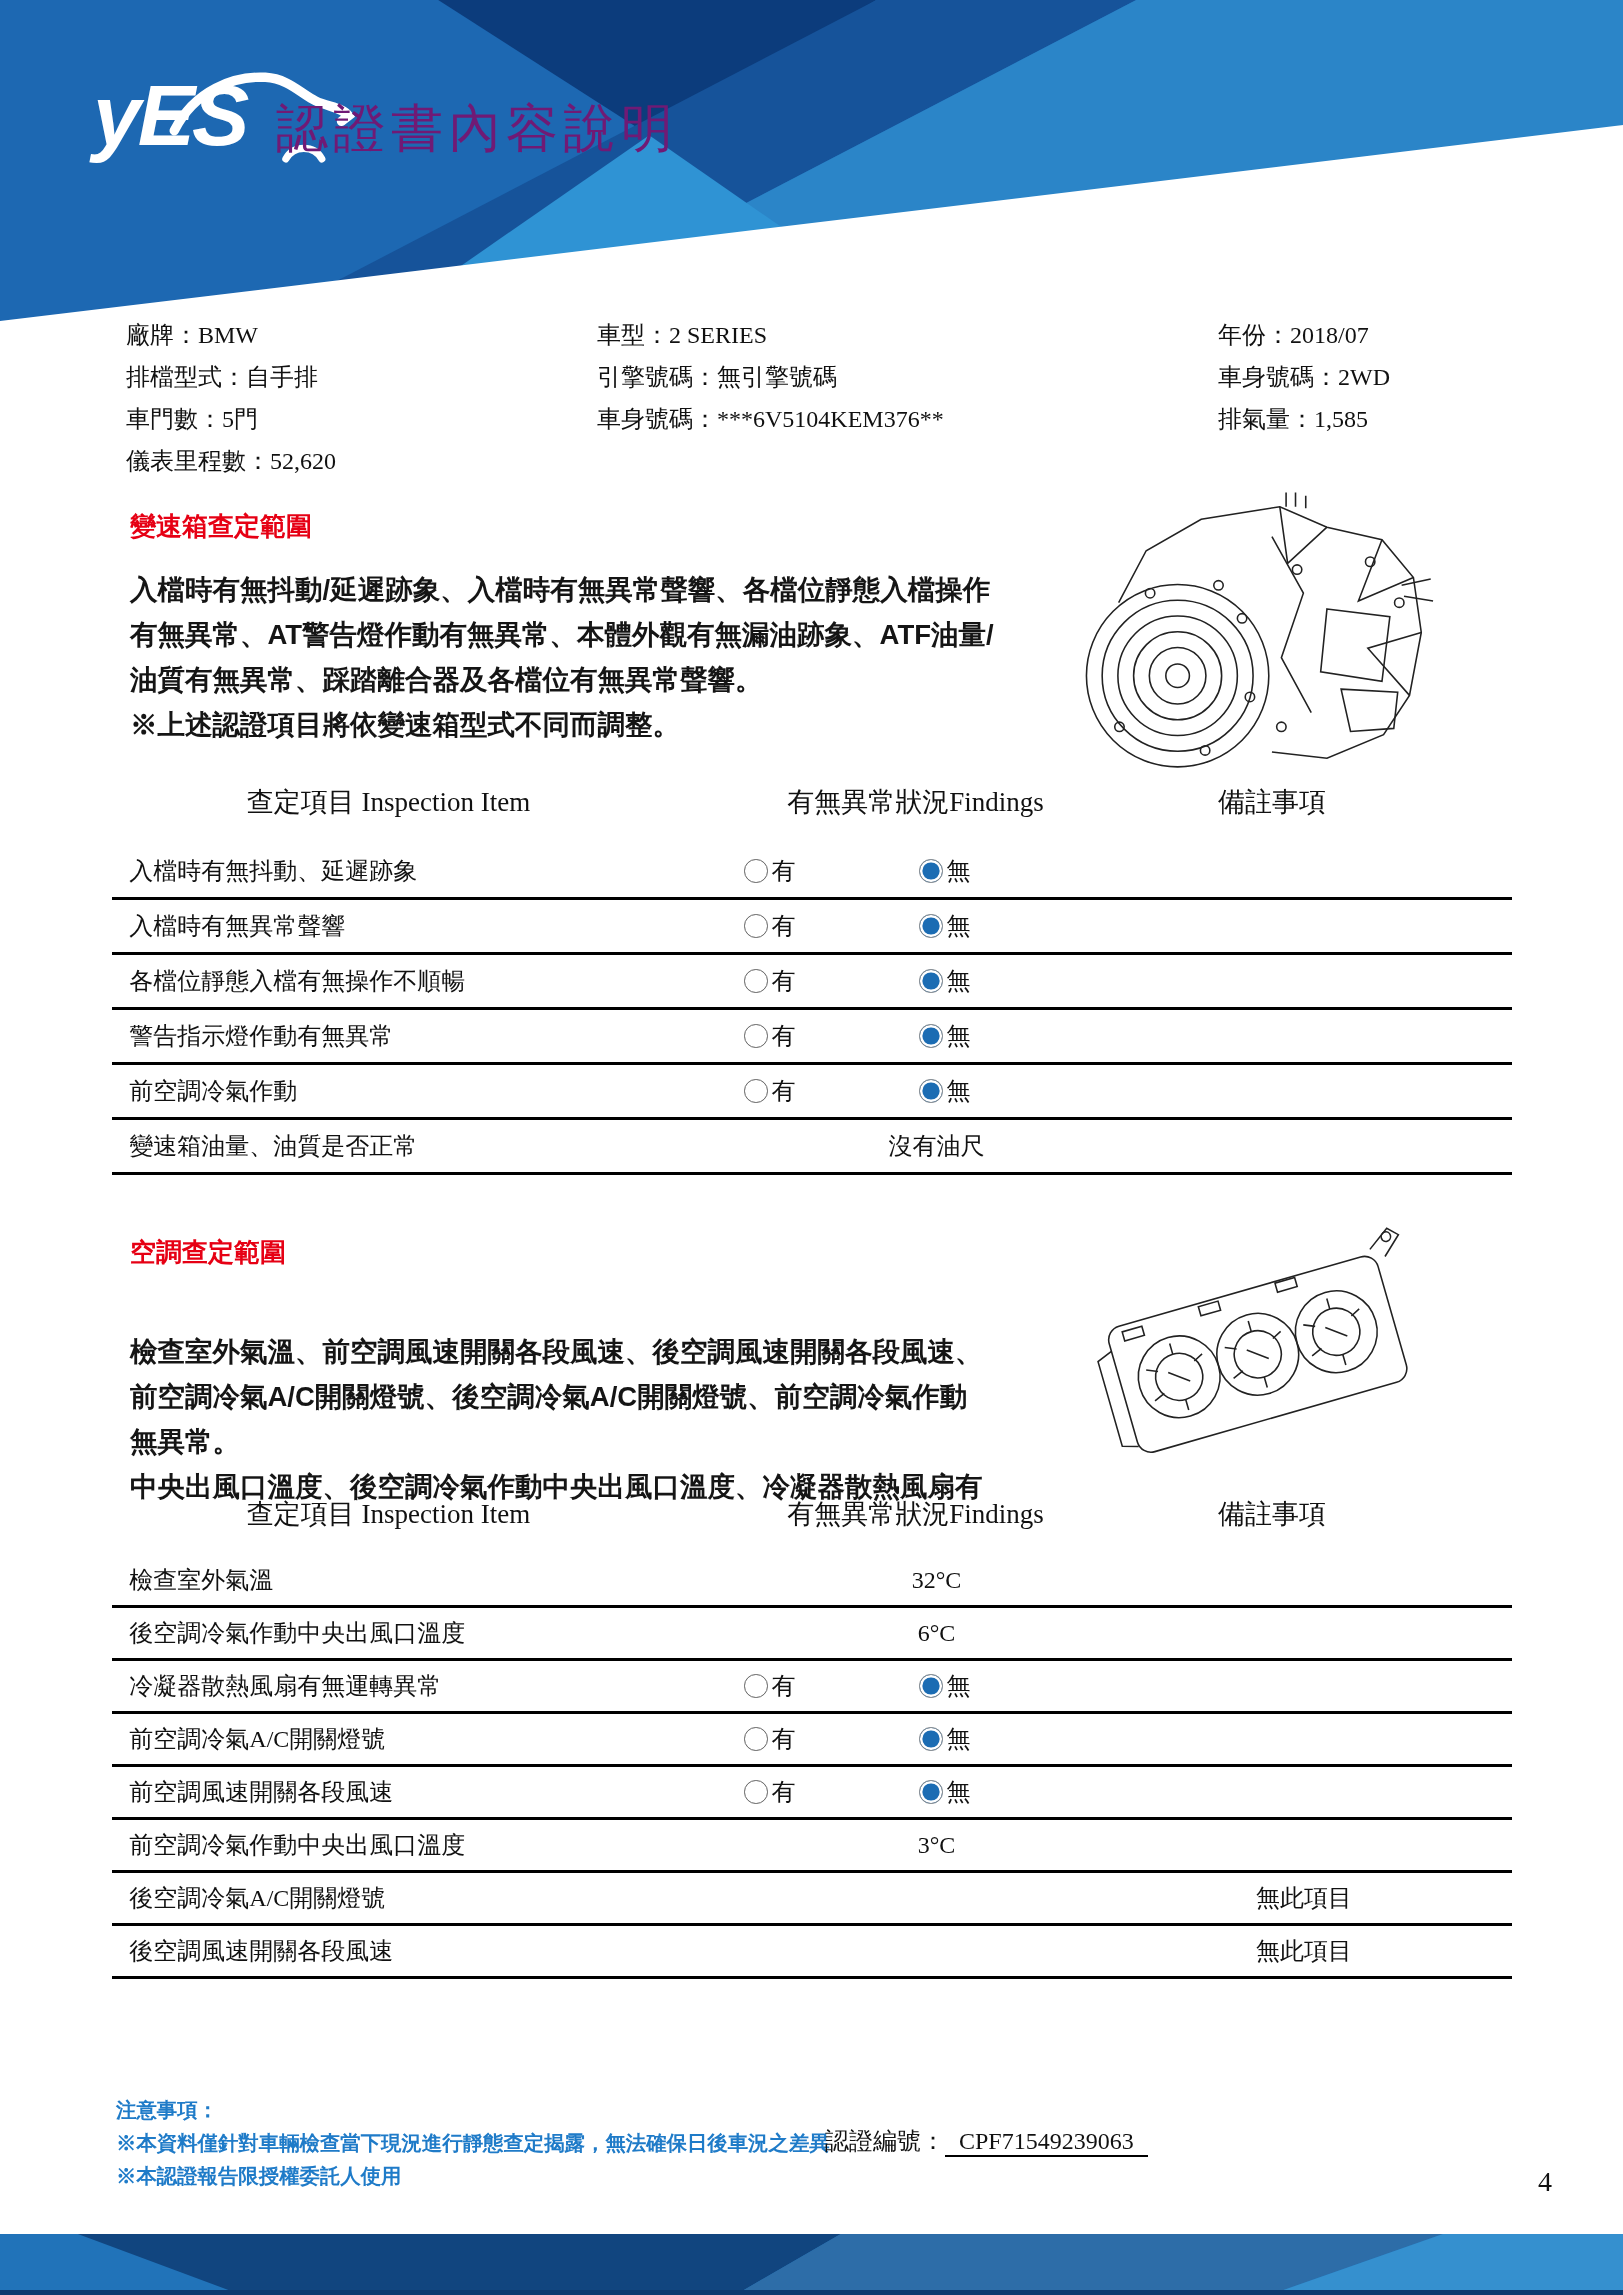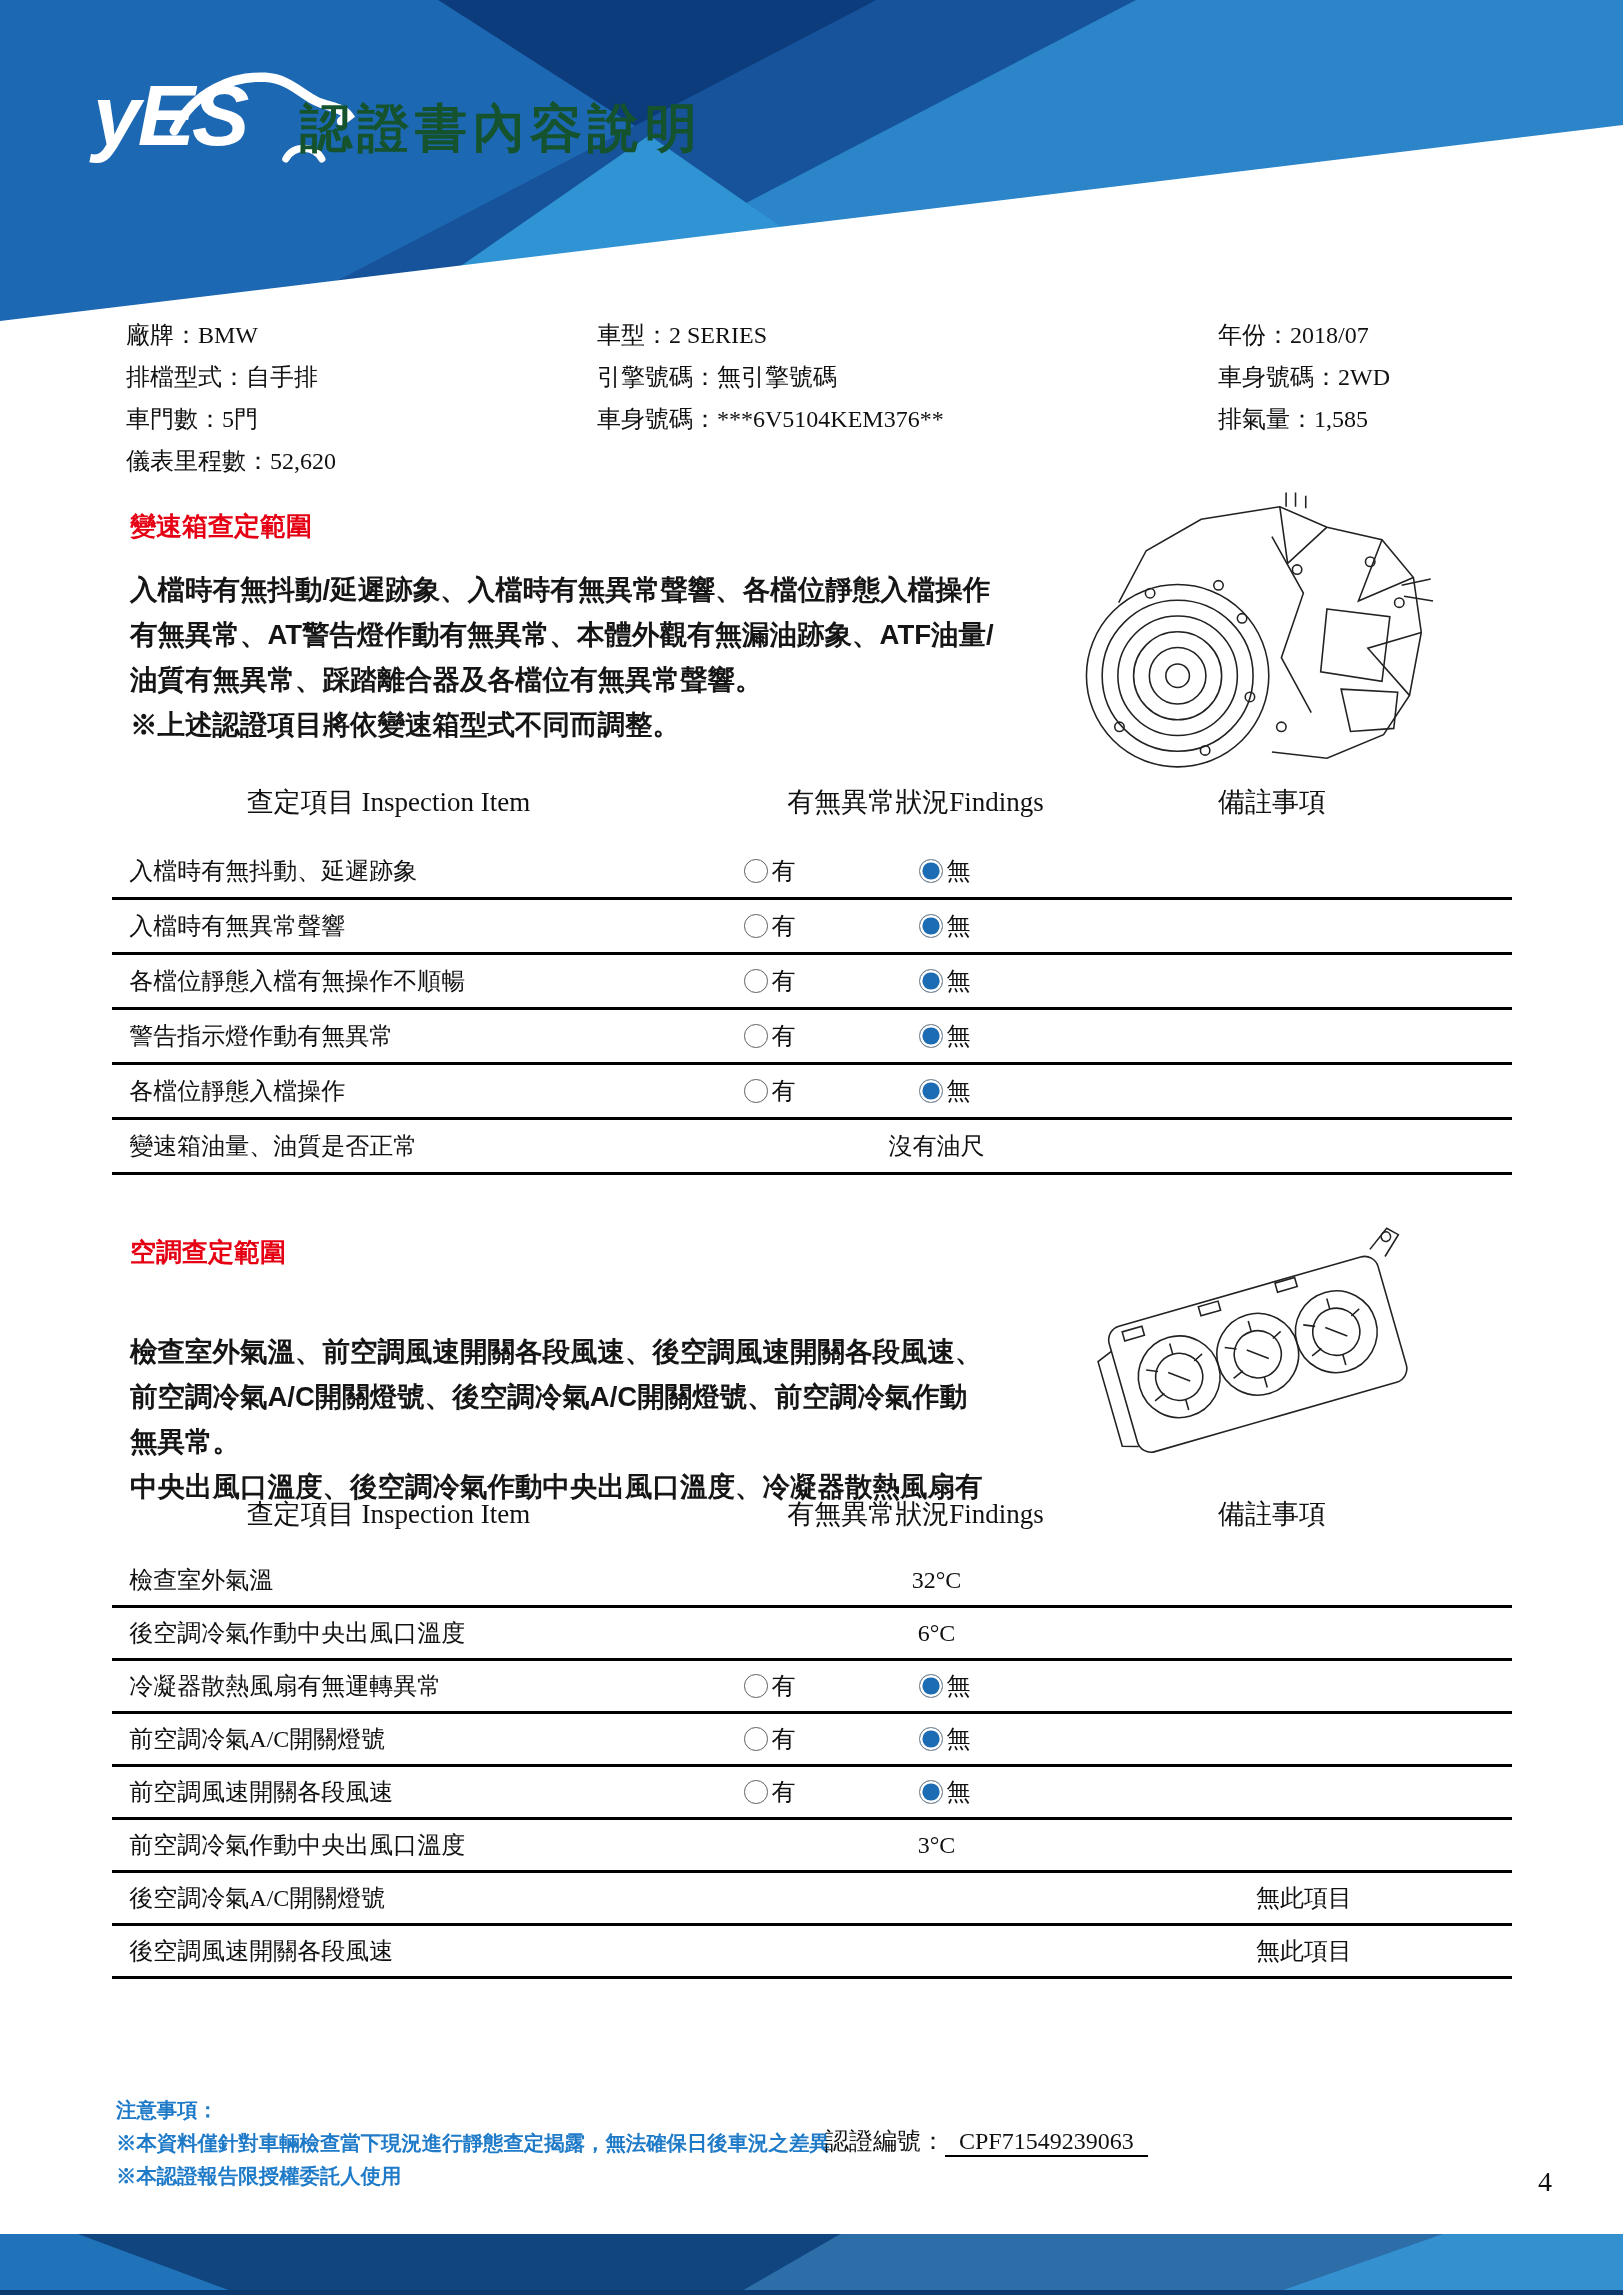--- a/index.html
+++ b/index.html
@@ -27,22 +27,22 @@
   .hl-base{background:var(--header-base);}
   .hl-navy{background:var(--header-navy);clip-path:polygon(27% 0,54% 0,40% 40%);}
   .hl-band{background:var(--header-band);clip-path:polygon(54% 0,70% 0,30% 100%,14% 100%);}
   .hl-light{background:var(--header-light);clip-path:polygon(70% 0,100% 0,100% 37%,40% 100%,30% 100%);}
   .hl-bright{background:var(--header-bright);clip-path:polygon(40% 40%,58% 100%,22% 100%);}
   .hl-white{background:#fff;clip-path:polygon(0 95%,100% 37%,100% 100%,0 100%);}
   .logo{position:absolute;left:93px;top:68px;width:259px;height:130px;color:#fff;}
   .logo-text{font-family:"Liberation Sans",sans-serif;font-style:italic;font-weight:bold;
              font-size:86px;line-height:1.1;letter-spacing:-3.1px;}
   .logo-car{position:absolute;left:75px;top:-15.7px;width:201px;height:126px;}
-  .header-title{position:absolute;left:300px;top:94px;font-family:"Liberation Sans",sans-serif;
-                font-weight:bold;font-size:52px;color:#14532d;letter-spacing:5.5px;white-space:nowrap;}
+  .header-title{position:absolute;left:276px;top:94px;font-family:"Liberation Sans",sans-serif;
+                font-weight:normal;font-size:52px;color:#701a75;letter-spacing:5.5px;white-space:nowrap;}
 
   
   .vehicle-info{position:absolute;top:314px;left:126px;width:1398px;font-size:24px;}
   .vi-col{position:absolute;top:0;}
   .vi-c1{left:0;} .vi-c2{left:471px;} .vi-c3{left:1092px;}
   .vi-line{height:42px;line-height:42px;white-space:nowrap;}
 
   
   .section-title{position:absolute;font-family:"Liberation Sans",sans-serif;font-weight:bold;
                  font-size:26px;color:var(--accent-red);white-space:nowrap;}
@@ -223,21 +223,21 @@
       <span class="opt opt-yes">
           <span class="rb"></span>
           <span>有</span>
         </span>
       <span class="opt opt-no">
           <span class="rb checked"></span>
           <span>無</span>
         </span>
     </div>
     <div class="trow">
-      <span class="item">各檔位靜態入檔操作</span>
+      <span class="item">前空調冷氣作動</span>
       <span class="opt opt-yes">
           <span class="rb"></span>
           <span>有</span>
         </span>
       <span class="opt opt-no">
           <span class="rb checked"></span>
           <span>無</span>
         </span>
     </div>
     <div class="trow">

